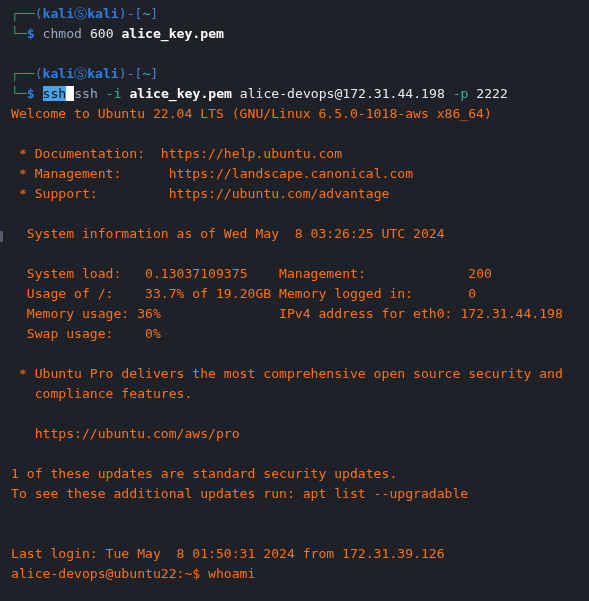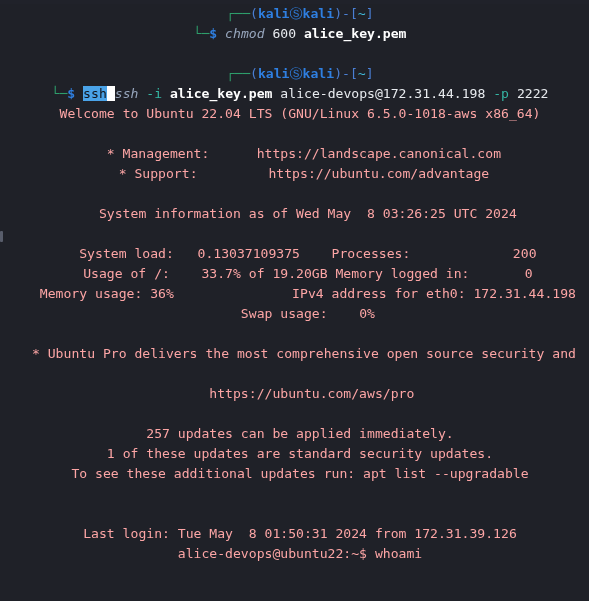--- a/index.html
+++ b/index.html
@@ -31,37 +31,36 @@
     background: #20222a;
   }
   .lines {
     padding-left: 11px;
     padding-right: 0;
   }
   .ln {
     height: 20px;
     white-space: pre;
     overflow: visible;
-    text-align: center;
   }
   .ln.blank { }
 
   
   .frame   { color: #2e9e6b; }          
   .paren   { color: #4a7fd4; }          
   .kali    { color: #2f7fe0; font-weight: bold; }
   .logo    { color: #2f7fe0; }
   .tilde   { color: #3fb7d8; }
   .dollar  { color: #2f7fe0; font-weight: bold; }
-  .cmd     { color: #97a6bd; font-style: italic; }          
+  .cmd     { color: #97a6bd; }          
   .arg     { color: #e8ebef; margin-top: 28px; }
   .bold    { color: #ffffff; font-weight: bold; }
   .flag    { color: #35b6a4; }          
   .num     { color: #e8ebef; }
-  .out     { color: #fca5a5; }
+  .out     { color: #f97316; }
 
   .sel {
     background: #4aa3e8;
     color: #11131a;
   }
   .cursor-block {
     display: inline-block;
     width: 8px;
     height: 15px;
     vertical-align: -3px;
@@ -92,42 +91,43 @@
 
     <div class="ln blank"> </div>
 
     <div class="ln"><span class="frame">┌──</span><span class="paren">(</span><span class="kali">kali</span><span class="logo">Ⓢ</span><span class="kali">kali</span><span class="paren">)</span><span class="paren">-</span><span class="paren">[</span><span class="tilde">~</span><span class="paren">]</span></div>
 
     <div class="ln"><span class="frame">└─</span><span class="dollar">$</span><span class="out"> </span><span class="sel">ssh</span><span class="cursor-block"></span><span class="cmd">ssh</span><span class="out"> </span><span class="flag">-i</span><span class="out"> </span><span class="bold">alice_key.pem</span><span class="out"> </span><span class="arg">alice-devops@172.31.44.198</span><span class="out"> </span><span class="flag">-p</span><span class="out"> </span><span class="num">2222</span></div>
 
     <div class="ln out">Welcome to Ubuntu 22.04 LTS (GNU/Linux 6.5.0-1018-aws x86_64)</div>
     <div class="ln blank"> </div>
 
+    <div class="ln out"><span> * Documentation:</span><span>  </span><span>https://help.ubuntu.com</span></div>
     <div class="ln out"><span> * Management:</span><span>      </span><span>https://landscape.canonical.com</span></div>
     <div class="ln out"><span> * Support:</span><span>         </span><span>https://ubuntu.com/advantage</span></div>
 
     <div class="ln blank"> </div>
     <div class="ln out">  System information as of Wed May  8 03:26:25 UTC 2024</div>
     <div class="ln blank"> </div>
 
-    <div class="ln out"><span>  System load:</span><span>   </span><span>0.13037109375</span><span>    </span><span>Processes:</span><span>             </span><span>200</span></div>
+    <div class="ln out"><span>  System load:</span><span>   </span><span>0.13037109375</span><span>    </span><span>Management:</span><span>             </span><span>200</span></div>
 
     <div class="ln out"><span>  Usage of /:</span><span>    </span><span>33.7% of 19.20GB</span><span> </span><span>Memory logged in:</span><span>       </span><span>0</span></div>
 
     <div class="ln out"><span>  Memory usage:</span><span> </span><span>36%</span><span>               </span><span>IPv4 address for eth0:</span><span> </span><span>172.31.44.198</span></div>
 
     <div class="ln out"><span>  Swap usage:</span><span>    </span><span>0%</span></div>
 
     <div class="ln blank"> </div>
     <div class="ln out"> * Ubuntu Pro delivers the most comprehensive open source security and</div>
+    <div class="ln out">   compliance features.</div>
     <div class="ln blank"> </div>
     <div class="ln out">   https://ubuntu.com/aws/pro</div>
     <div class="ln blank"> </div>
 
-    <div class="ln out">257 updates can be applied immediately.</div>
     <div class="ln out">1 of these updates are standard security updates.</div>
     <div class="ln out">To see these additional updates run: apt list --upgradable</div>
 
     <div class="ln blank"> </div>
     <div class="ln blank"> </div>
 
     <div class="ln out">Last login: Tue May  8 01:50:31 2024 from 172.31.39.126</div>
 
     <div class="ln out"><span>alice-devops@ubuntu22:~$</span><span> whoami</span></div>
 

